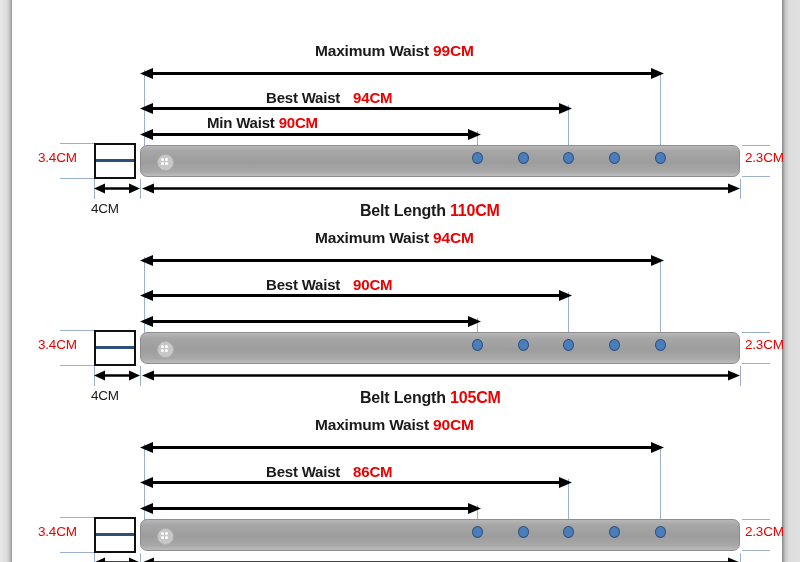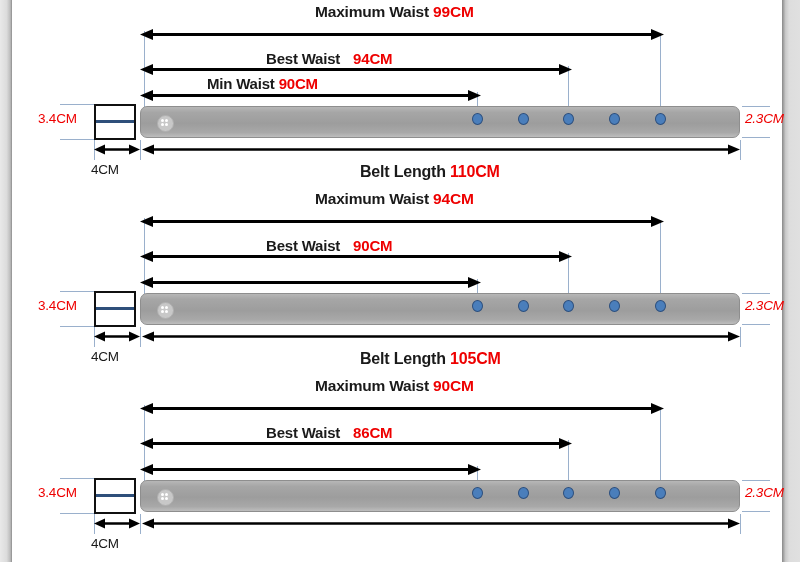--- a/index.html
+++ b/index.html
@@ -49,20 +49,21 @@
     left: 12px; top: 0;
     width: 770px; height: 562px;
     background: #ffffff;
   }
   .panel {
     position: absolute;
     left: 0;
     width: 770px;
     height: 186px;
     background: #ffffff;
+    margin-top: 39px;
   }
   .panel.p0 { top: 0; }
   .panel.p1 { top: 187px; }
   .panel.p2 { top: 374px; height: 188px; }
 
   .divider {
     position: absolute;
     left: 52px;
     width: 718px;
     height: 4px;
@@ -123,21 +124,20 @@
     left: 26px;
     top: 111px;
     color: #ee0000;
   }
   .lbl-23 {
     font-size: 13.5px;
     font-weight: normal;
     left: 733px;
     top: 111px;
     color: #ee0000;
-    font-style: italic;
   }
 
   
   .strap {
     position: absolute;
     left: 128px;
     top: 106px;
     width: 600px;
     height: 32px;
     background: linear-gradient(to bottom, #b7b7b7 0%, #a6a6a6 18%, #9d9d9d 55%, #a8a8a8 85%, #bdbdbd 100%);

